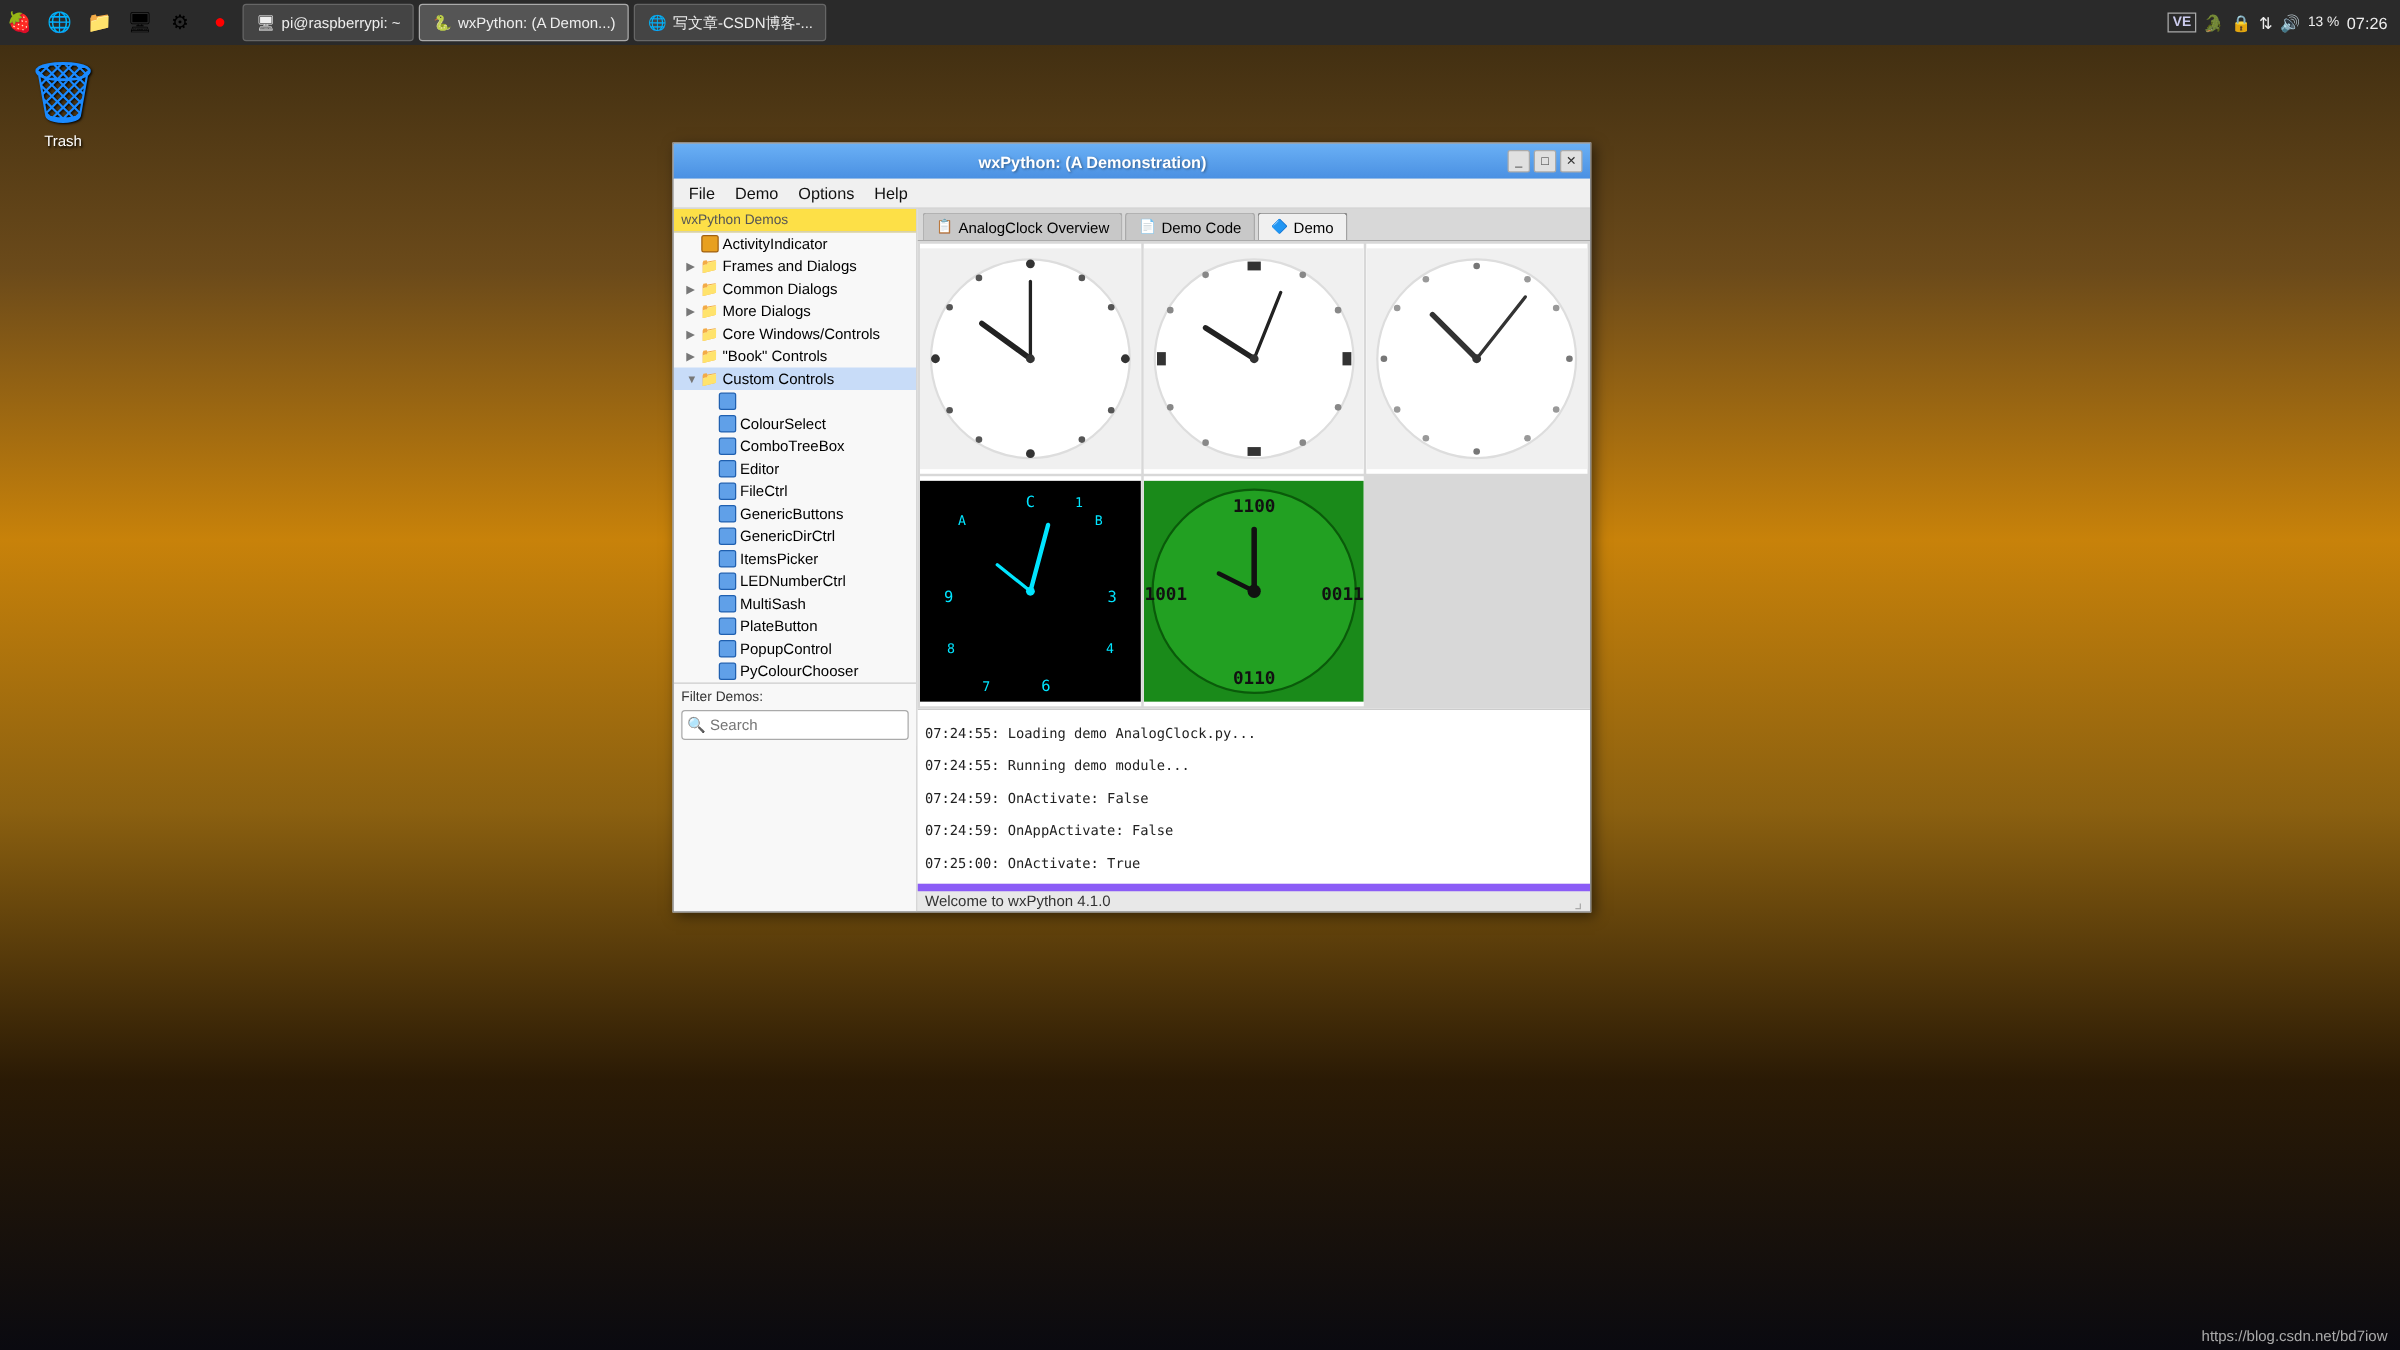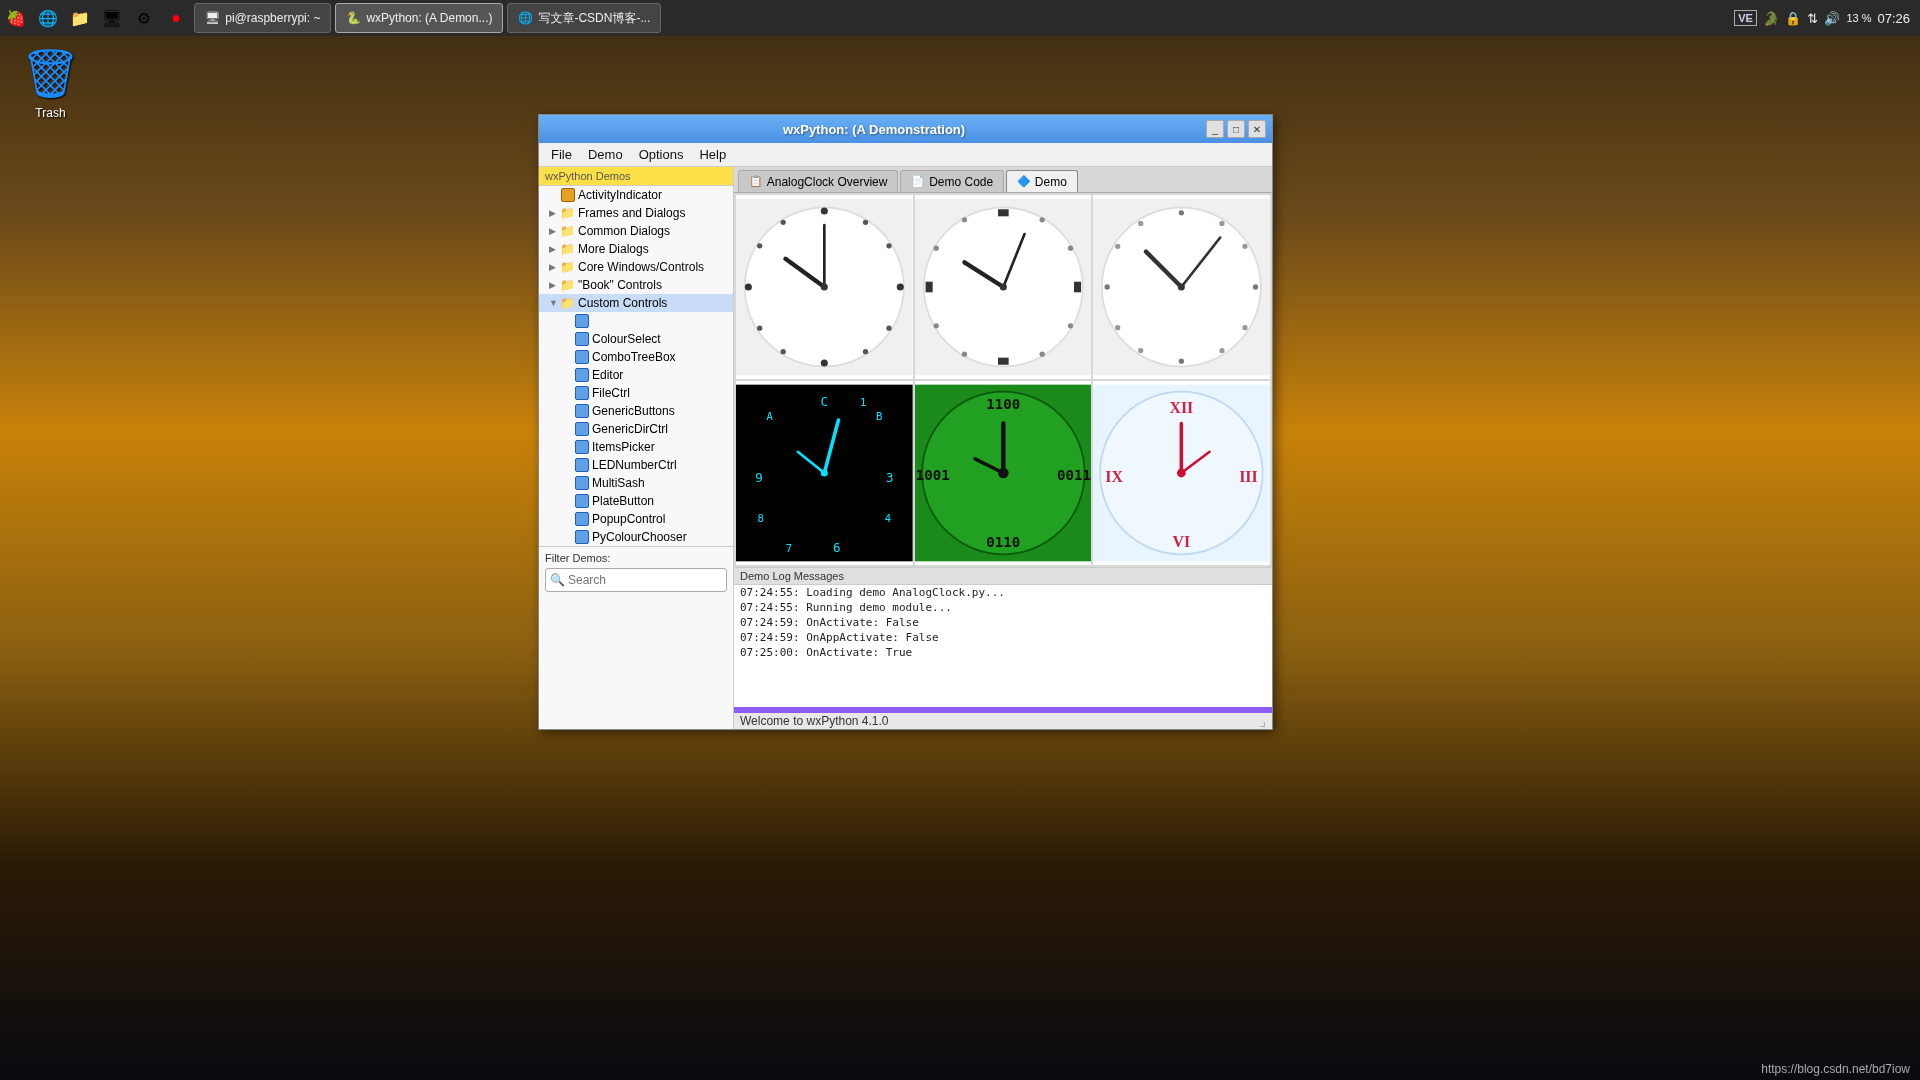--- a/index.html
+++ b/index.html
@@ -374,20 +374,21 @@
       padding: 2px 6px;
       font-size: 11px;
       color: #333;
       border-bottom: 1px solid #ccc;
       font-family: sans-serif;
     }
 
     .log-entry {
       padding: 1px 6px;
       color: #222;
+      margin-top: 11px;
     }
 
     
     #wx-statusbar {
       height: 22px;
       background: #e8e8e8;
       border-top: 6px solid #8b5cf6;
       display: flex;
       align-items: center;
       padding: 0 6px;
@@ -718,39 +719,23 @@
               <text x="50" y="92" fill="#111" font-size="8" text-anchor="middle" font-family="monospace" font-weight="bold">0110</text>
               <text x="10" y="54" fill="#111" font-size="8" text-anchor="middle" font-family="monospace" font-weight="bold">1001</text>
               <text x="90" y="54" fill="#111" font-size="8" text-anchor="middle" font-family="monospace" font-weight="bold">0011</text>
 
               <line x1="50" y1="50" x2="50" y2="22" stroke="#111" stroke-width="2.5" stroke-linecap="round"></line>
               <line x1="50" y1="50" x2="34" y2="42" stroke="#111" stroke-width="2" stroke-linecap="round"></line>
               <circle cx="50" cy="50" r="3" fill="#111"></circle>
             </svg>
           </div>
 
-          <div class="clock-face">
-            <svg viewBox="0 0 100 100">
-              <rect width="100" height="100" fill="#e8f4ff"></rect>
-              <circle cx="50" cy="50" r="46" fill="#f0f8ff" stroke="#c0d8f0" stroke-width="1"></circle>
-
-              <text x="50" y="16" fill="#cc2244" font-size="9" text-anchor="middle" font-family="serif" font-weight="bold">XII</text>
-              <text x="88" y="55" fill="#cc2244" font-size="9" text-anchor="middle" font-family="serif" font-weight="bold">III</text>
-              <text x="50" y="92" fill="#cc2244" font-size="9" text-anchor="middle" font-family="serif" font-weight="bold">VI</text>
-              <text x="12" y="55" fill="#cc2244" font-size="9" text-anchor="middle" font-family="serif" font-weight="bold">IX</text>
-
-              <line x1="50" y1="50" x2="50" y2="22" stroke="#cc1133" stroke-width="2" stroke-linecap="round"></line>
-              <line x1="50" y1="50" x2="66" y2="38" stroke="#cc1133" stroke-width="1.5" stroke-linecap="round"></line>
-              <circle cx="50" cy="50" r="2.5" fill="#cc1133"></circle>
-            </svg>
-          </div>
         </div>
 
         <div id="log-area">
-          <div id="log-header">Demo Log Messages</div>
           <div class="log-entry">07:24:55: Loading demo AnalogClock.py...</div>
           <div class="log-entry">07:24:55: Running demo module...</div>
           <div class="log-entry">07:24:59: OnActivate: False</div>
           <div class="log-entry">07:24:59: OnAppActivate: False</div>
           <div class="log-entry">07:25:00: OnActivate: True</div>
 
         </div>
 
         <div id="wx-statusbar">
           <span>Welcome to wxPython 4.1.0</span>

